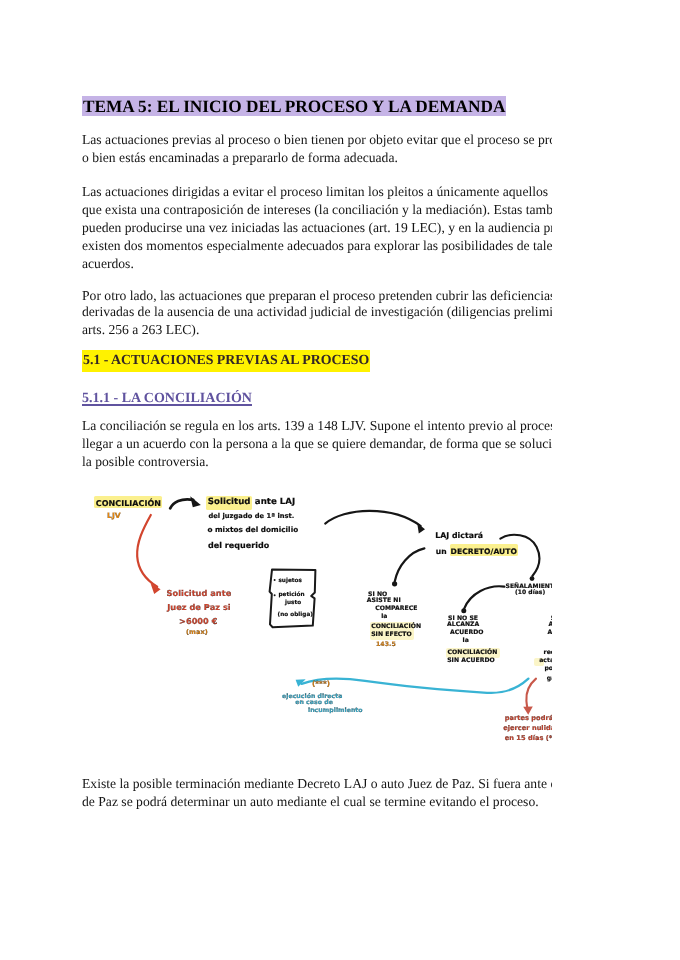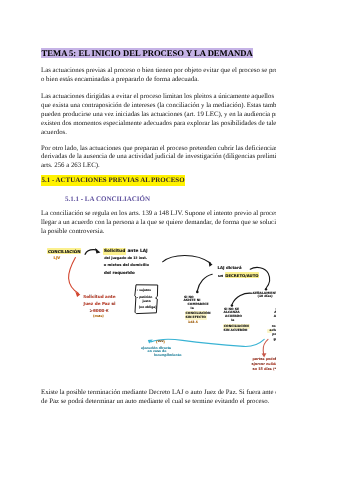--- a/index.html
+++ b/index.html
@@ -3,21 +3,21 @@
 <meta charset="utf-8">
 <style>
   html,body{margin:0;padding:0;}
   body{width:340px;height:480px;background:#fff;font-family:"Liberation Serif",serif;overflow:hidden;-webkit-font-smoothing:antialiased;text-rendering:geometricPrecision;}
   .page{position:relative;width:276px;height:480px;background:#fff;overflow:hidden;}
   .title{position:absolute;left:41px;top:48.2px;font-weight:bold;font-size:8.65px;line-height:10px;}
   .title span{background:#c5b3e6;padding:0.2px 0.5px;}
   p.body{position:absolute;left:41px;width:256px;font-size:6.82px;line-height:8.95px;margin:0;color:#151515;}
   .h2{position:absolute;left:41px;font-weight:bold;font-size:6.93px;line-height:9px;color:#332626;}
   .h2 span{background:#fff200;padding:2.2px 0.5px 2.1px 0.5px;}
-  .h3{position:absolute;left:41px;font-weight:bold;font-size:7.0px;line-height:9px;color:#60539f;margin-left:24px;}
+  .h3{position:absolute;left:41px;font-weight:bold;font-size:7.0px;line-height:9px;text-decoration:underline;color:#60539f;}
   .diagram{position:absolute;left:0;top:0;width:340px;height:480px;}
   .diagram > svg{position:absolute;left:0;top:0;}
   .hw{position:absolute;font-family:"DejaVu Sans",sans-serif;font-weight:bold;font-size:3.5px;line-height:1.0;color:#0d0d0d;white-space:nowrap;letter-spacing:0.02px;-webkit-text-stroke:0.09px #0d0d0d;}
   .hw.or{color:#e8880f;}
   .hw.rd{color:#d2452e;}
   .hw.bl{color:#39b3d4;}
   .hl{background:#fbf08e;padding:0.9px 0.6px;border-radius:0.8px;}
   .hlbox{position:absolute;background:#fbf5c8;border-radius:1px;}
 </style>
 </head>

